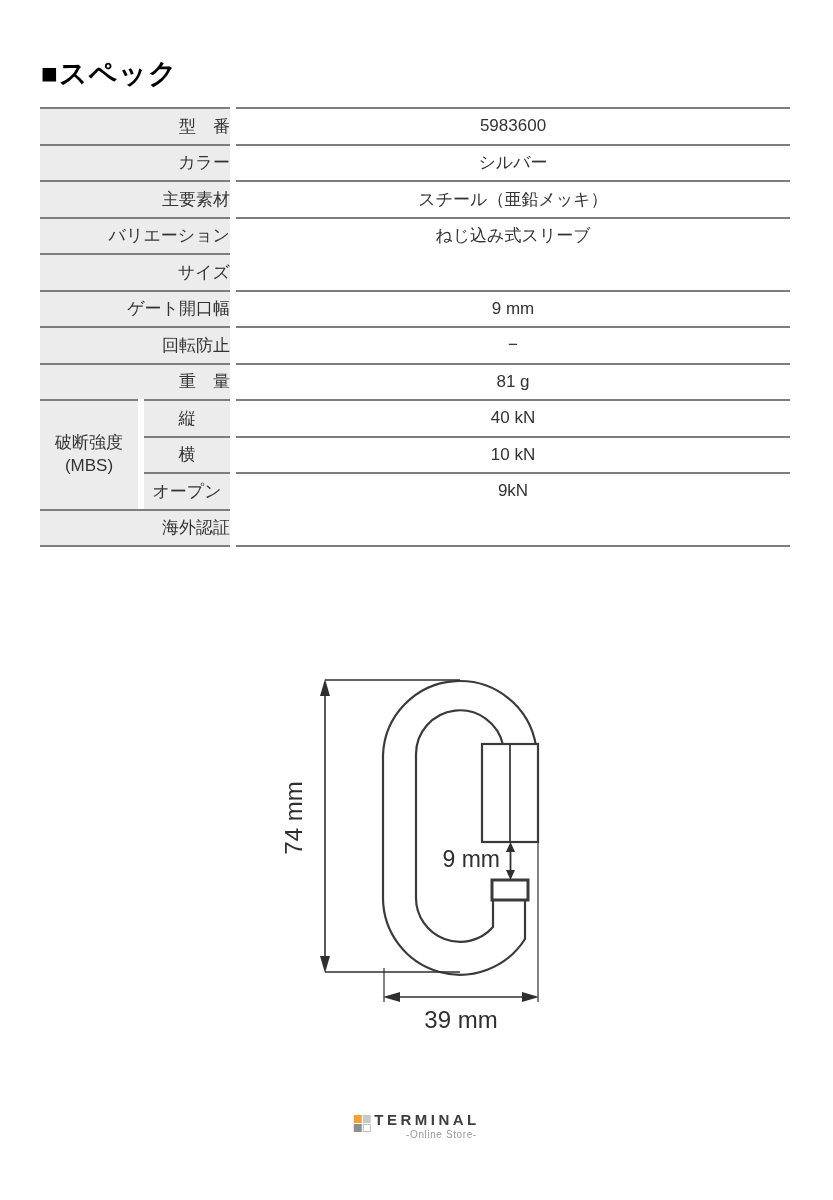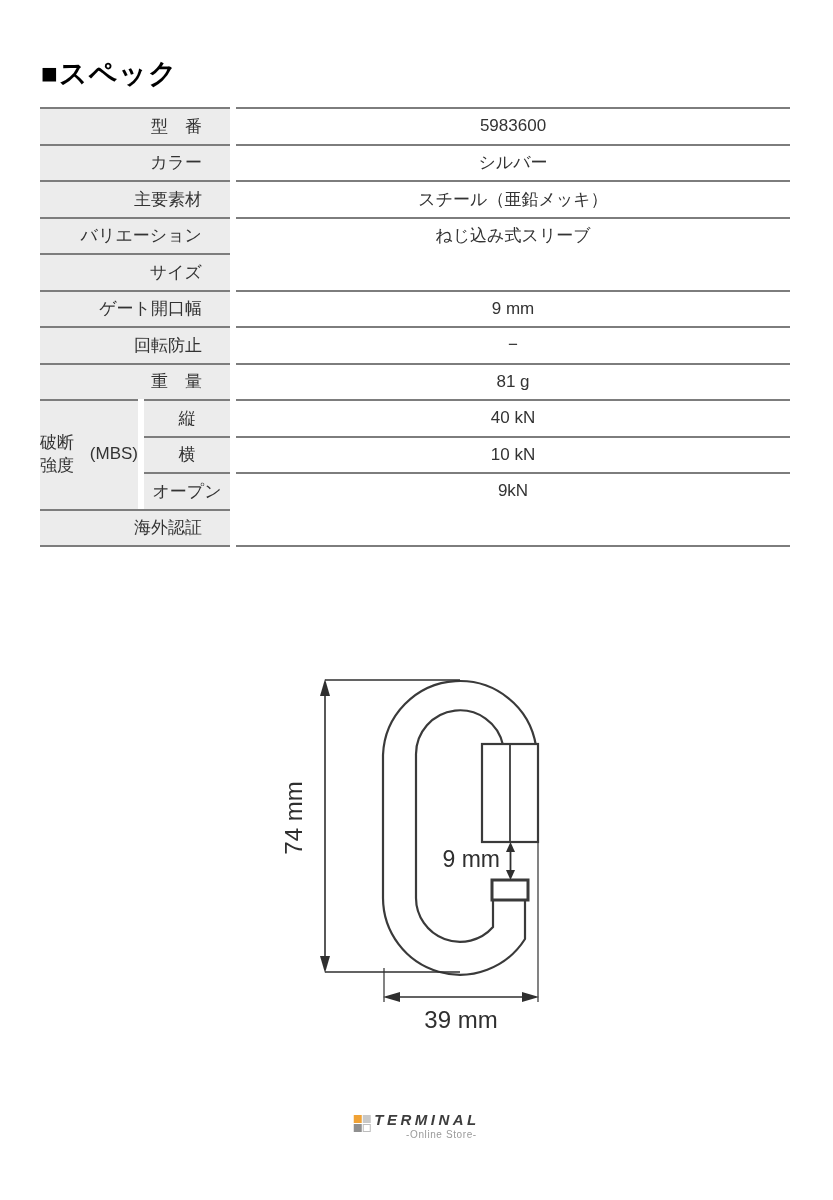--- a/index.html
+++ b/index.html
@@ -13,32 +13,32 @@
     font-size:28px; font-weight:800; color:#000; letter-spacing:1px;
   }
 
   
   .spec-table { position:absolute; left:40px; top:107px; width:750px; font-size:17px; }
   .trow { display:flex; height:36.5px; }
   .lbl {
     width:190px; margin-right:6px; background:#ececec;
     border-top:2px solid #7d7d7d;
     display:flex; align-items:center; justify-content:flex-end;
-    padding-right:28px; color:#333;
+    padding-right:0; color:#333;
   }
   .val {
     width:554px; border-top:2px solid #7d7d7d;
     display:flex; align-items:center; justify-content:center;
     color:#333; white-space:nowrap;
   }
   .trow-group { display:flex; height:109.5px; }
   .grp {
     width:98px; margin-right:6px; background:#ececec;
     border-top:2px solid #7d7d7d;
-    display:flex; flex-direction:row; align-items:center; justify-content:center;
+    display:flex; flex-direction:column; align-items:center; justify-content:center;
     color:#333; line-height:1.35;
   }
   .grp-rows { display:flex; flex-direction:column; width:646px; }
   .sublbl {
     width:86px; margin-right:6px; background:#ececec;
     border-top:2px solid #7d7d7d;
     display:flex; align-items:center; justify-content:center; color:#333;
   }
   .table-bottom { display:flex; height:0; }
   .table-bottom .seg1 { width:190px; margin-right:6px; border-top:2px solid #7d7d7d; }
@@ -49,21 +49,21 @@
 
   
   .logo { position:absolute; top:1112px; left:50%; transform:translateX(-50%);
           display:flex; align-items:flex-start; gap:4px; }
   .logo-grid { display:grid; grid-template-columns:8px 8px; grid-template-rows:8px 8px; gap:1px; margin-top:3px; }
   .sq-tl { background:#f0a235; }
   .sq-tr { background:#c8c8c8; }
   .sq-bl { background:#8f8f8f; }
   .sq-br { background:#ffffff; border:1px solid #bdbdbd; }
   .logo-text { display:flex; flex-direction:column; }
-  .logo-name { font-size:15px; font-weight:700; letter-spacing:3.5px; color:#3d3d3d; line-height:1.1;font-style:italic; }
+  .logo-name { font-size:15px; font-weight:700; letter-spacing:3.5px; color:#3d3d3d; line-height:1.1; }
   .logo-sub  { font-size:10px; color:#9a9a9a; text-align:right; letter-spacing:0.6px; line-height:1.1; padding-right:3px; }
 </style>
 </head>
 <body>
 
 <div class="page">
 
   <div class="page-title">■スペック</div>
 
   <div class="spec-table">

